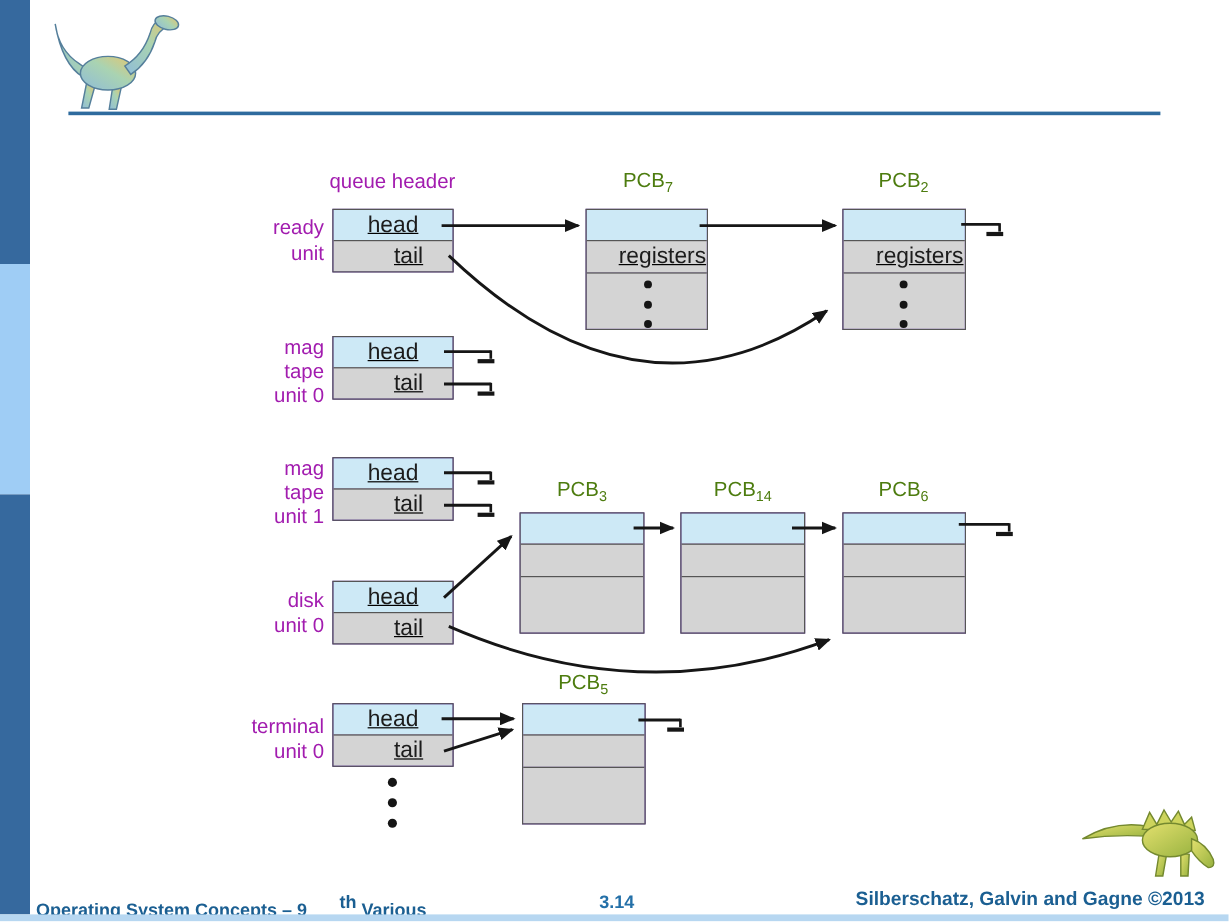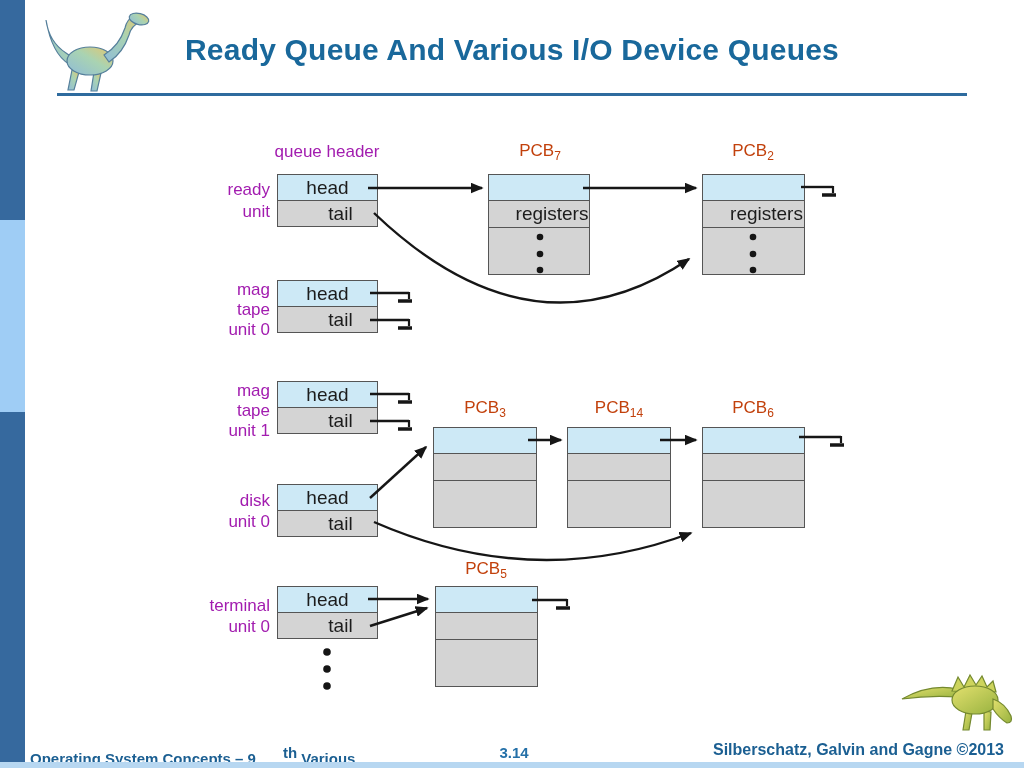--- a/index.html
+++ b/index.html
@@ -14,31 +14,31 @@
   
   .title{position:absolute;left:185px;top:33px;width:790px;font-size:30px;font-weight:bold;
          color:#19689b;letter-spacing:.2px;white-space:nowrap;}
   .title-rule{position:absolute;left:57px;top:93px;width:910px;height:3px;background:#2e6b9e;}
   
   .footer-left{position:absolute;left:30px;top:744px;font-size:15px;font-weight:bold;color:#1b5f92;white-space:nowrap;}
   .footer-left sup{font-size:15px;margin-left:27px;}
   .footer-page{position:absolute;left:4px;right:0;top:744px;text-align:center;font-size:15px;font-weight:bold;color:#2470a8;}
   .footer-right{position:absolute;right:20px;top:741px;font-size:16px;font-weight:bold;color:#1b5f92;white-space:nowrap;}
   
-  .qbox{position:absolute;border:1.5px solid #555;box-sizing:border-box;background:#4c1d95;}
+  .qbox{position:absolute;border:1.5px solid #555;box-sizing:border-box;background:#4c1d95;text-decoration:underline;}
   .qrow{display:flex;align-items:center;justify-content:center;font-size:19px;color:#1c1c1c;}
   .qrow + .qrow{border-top:1.5px solid #555;padding-left:26px;}
   .row-blue{background:#cde9f6;}
   .row-gray{background:#d4d4d4;}
   .h26{height:25px;} .h27{height:26px;} .h47{height:46px;}
   
   .dlabel{position:absolute;font-size:17px;color:#a21caf;}
   .dlabel.right{text-align:right;width:120px;}
   .dlabel .line{line-height:20px;}
-  .pcb-label{position:absolute;width:120px;text-align:center;font-size:17px;color:#c2410c;}
+  .pcb-label{position:absolute;width:120px;text-align:center;font-size:17px;color:#4d7c0f;}
   .pcb-label sub{font-size:12px;}
   .overlay{position:absolute;left:0;top:0;width:1024px;height:768px;pointer-events:none;}
 </style>
 </head>
 <body>
 
 <div class="slide">
 
   <div class="strip strip-top"></div>
   <div class="strip strip-mid"></div>
@@ -55,21 +55,20 @@
     <g stroke="#557f9b" stroke-width="1.2" fill="url(#dg1)">
       <path d="M10,12 Q13,34 30,45 L37,50 L33,56 Q16,46 10,12 Z"></path>
       <path d="M36,62 l-4,20 h6 l5,-18 z"></path>
       <path d="M58,64 l-3,19 h6 l4,-18 z"></path>
       <ellipse cx="54" cy="53" rx="23" ry="14"></ellipse>
       <path d="M68,47 Q83,38 89,20 Q91,11 98,8 L105,13 Q95,18 93,27 Q87,45 73,54 Z"></path>
       <ellipse cx="103" cy="11" rx="10" ry="5.5" transform="rotate(14 103 11)"></ellipse>
     </g>
   </svg>
 
-  <div class="title">Ready Queue And Various I/O Device Queues</div>
   <div class="title-rule"></div>
 
   <div class="dlabel" style="left:252px;top:142px;width:150px;text-align:center">queue header</div>
 
   <div class="dlabel right" style="left:150px;top:179px">
     <div class="line" style="line-height:22px">ready</div>
     <div class="line" style="line-height:22px">unit</div>
   </div>
 
   <div class="dlabel right" style="left:150px;top:280px">

